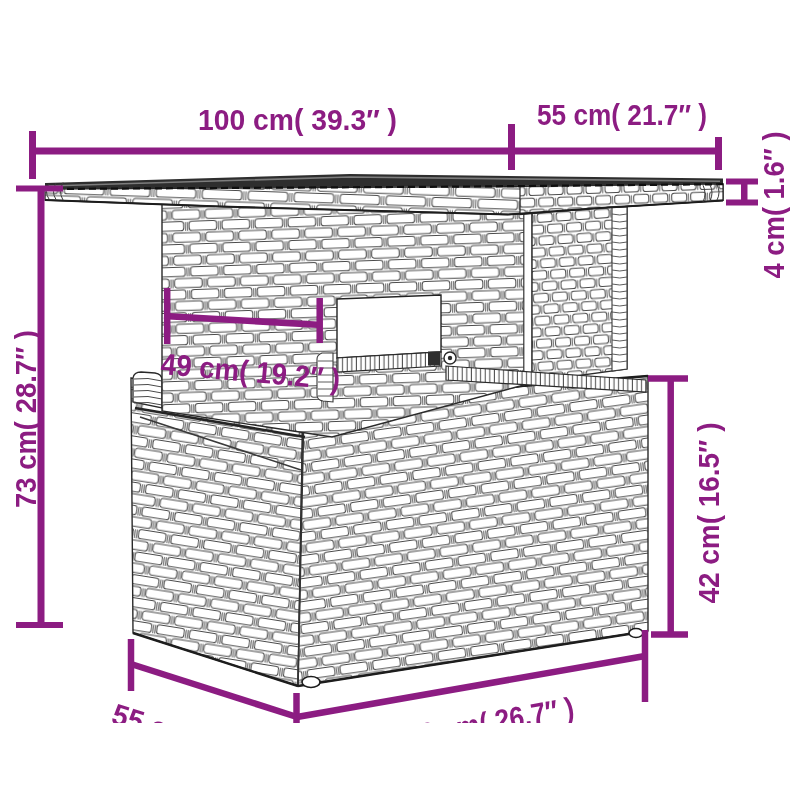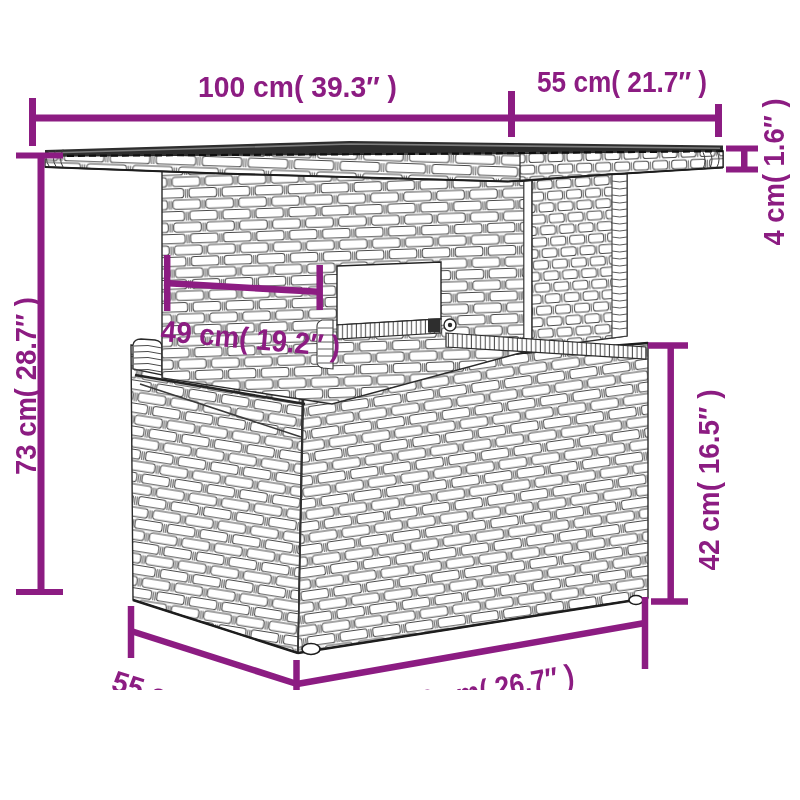--- a/index.html
+++ b/index.html
@@ -1,16 +1,16 @@
 <!DOCTYPE html>
 <html><head>
 <meta charset="utf-8">
 <style>
   html,body{margin:0;padding:0;background:#ffffff;}
-  #stage{width:800px;height:690px;position:relative;font-family:"Liberation Sans",sans-serif;}
+  #stage{width:800px;height:690px;position:relative;font-family:"Liberation Sans",sans-serif;margin-top:33px;}
   svg{display:block;}
 </style>
 </head>
 <body>
 <div id="stage">
 <svg width="800" height="800" viewBox="0 0 800 800">
 <defs>
 
   <pattern id="wv1" patternUnits="userSpaceOnUse" width="33" height="22.8">
     <rect x="0" y="0" width="33" height="22.8" fill="#ffffff"></rect>

